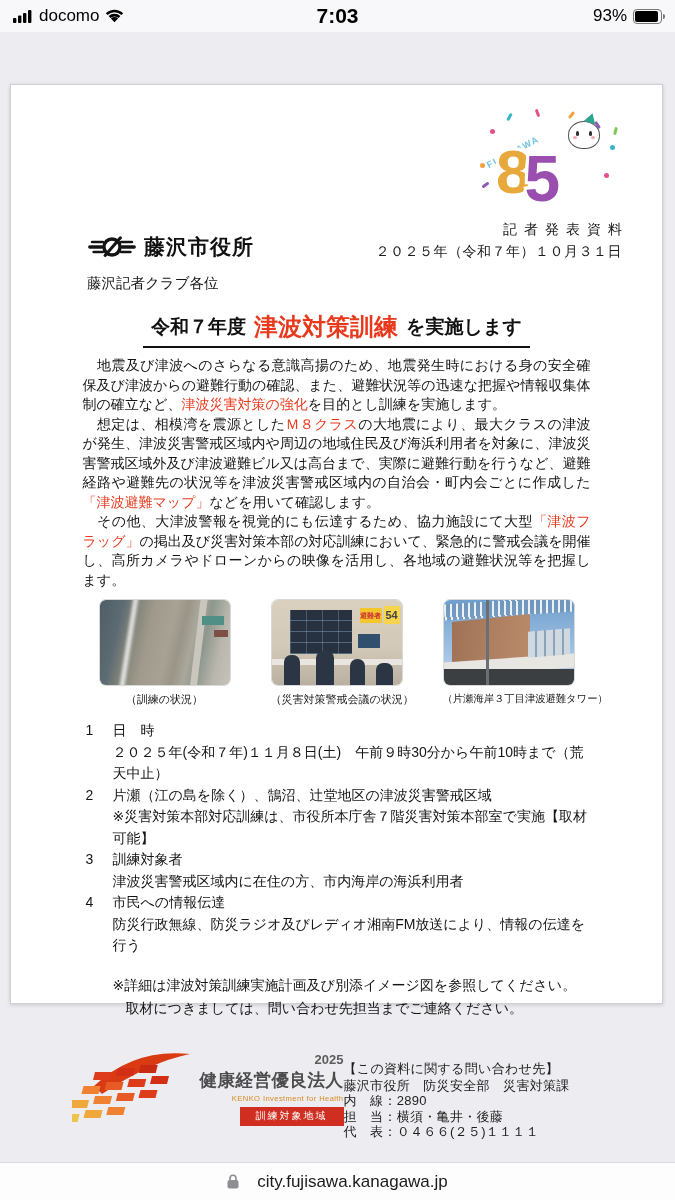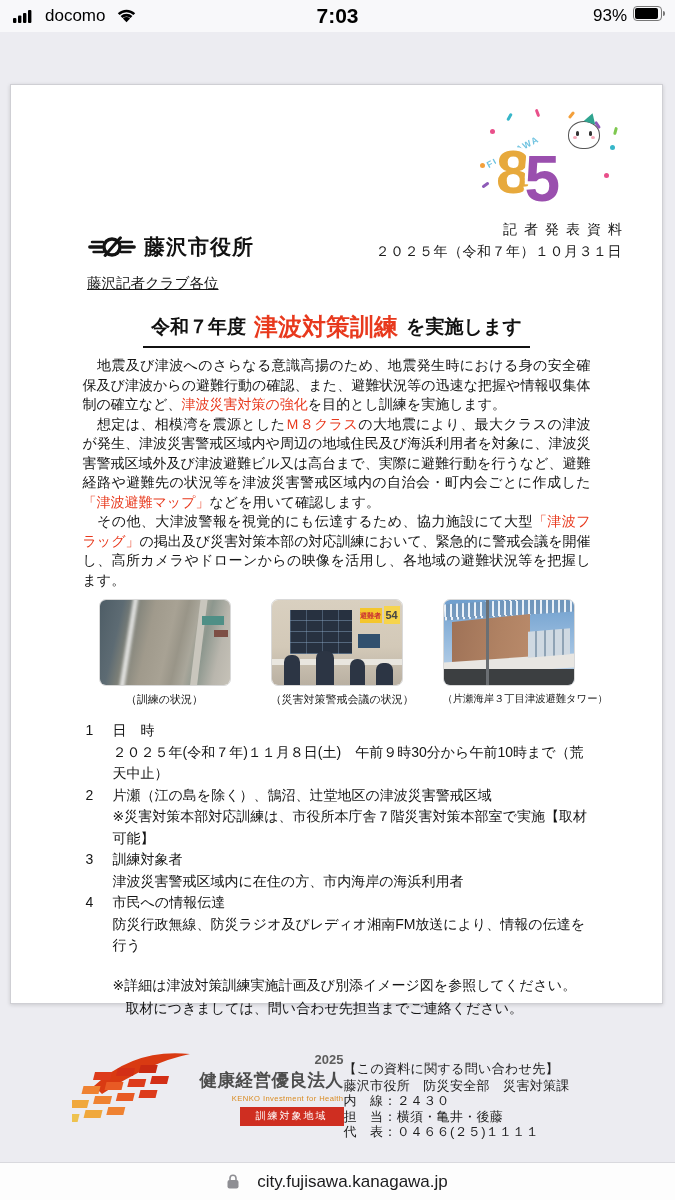--- a/index.html
+++ b/index.html
@@ -6,24 +6,24 @@
     --red:#e8391d;
     --ink:#151515;
   }
   html,body{margin:0;padding:0;}
   body{font-family:"Liberation Sans","DejaVu Sans",sans-serif;}
   #screen{position:relative;width:675px;height:1200px;background:#ececf1;overflow:hidden;}
 
   
   .status-bar{position:absolute;top:0;left:0;right:0;height:32px;background:#f8f8fa;
     display:flex;align-items:center;justify-content:space-between;padding:0 13px;box-sizing:border-box;}
-  .sb-left{display:flex;align-items:center;gap:12px;}
+  .sb-left{display:flex;align-items:center;gap:6px;}
   .sb-carrier{font-size:17px;color:#000;}
   .sb-time{position:absolute;left:50%;top:50%;transform:translate(-50%,-50%);font-size:21px;font-weight:700;color:#000;}
-  .sb-right{display:flex;gap:6px;}
+  .sb-right{display:flex;align-items:center;gap:6px;}
   .sb-batt-pct{font-size:17px;color:#000;}
   .batt{position:relative;width:27px;height:13px;border:1px solid #777;border-radius:4px;}
   .batt-fill{position:absolute;left:1px;top:1px;bottom:1px;width:86%;background:#000;border-radius:2px;}
   .batt-nub{position:absolute;right:-4px;top:4px;width:2.5px;height:5px;background:#777;border-radius:0 2px 2px 0;}
 
   
   .page{position:absolute;left:10px;top:84px;width:653px;height:920px;background:#fff;
     border:1px solid #cfcfd4;box-sizing:border-box;box-shadow:0 1px 4px rgba(0,0,0,.15);}
 
   
@@ -48,21 +48,21 @@
   .cf-dot{width:5px;height:5px;border-radius:50%;}
 
   
   .doc-header{display:flex;justify-content:space-between;align-items:flex-end;margin:136px 40px 0 76px;}
   .org{display:flex;align-items:center;gap:7px;}
   .org-name{font-size:21px;font-weight:bold;color:#111;letter-spacing:1px;}
   .press-block{text-align:right;color:#1c1c1c;}
   .press-label{font-size:14px;letter-spacing:7px;margin-right:-7px;}
   .press-date{font-size:14px;margin-top:4px;letter-spacing:.5px;}
 
-  .salutation{margin:13px 0 18px 76px;font-size:14.5px;color:var(--ink);text-decoration:underline;}
+  .salutation{margin:13px 0 18px 76px;font-size:14.5px;color:var(--ink);}
 
   
   .title-wrap{text-align:center;margin-top:7px;}
   .title-inner{display:inline-block;border-bottom:2px solid #111;padding:0 8px 3px;}
   .t-pre,.t-suf{font-size:19px;font-weight:bold;color:#111;vertical-align:2px;}
   .t-red{font-size:24px;font-weight:bold;color:var(--red);margin:0 8px;}
 
   
   .body-text{width:508px;margin:8px auto 0;font-size:14px;line-height:19.5px;color:var(--ink);text-align:justify;}
   .body-text p{margin:0;}
@@ -313,21 +313,21 @@
         <div class="kenko-text">
           <div class="kenko-year">2025</div>
           <div class="kenko-name">健康経営優良法人</div>
           <div class="kenko-en">KENKO Investment for Health</div>
           <div class="kenko-banner">訓練対象地域</div>
         </div>
       </div>
       <div class="contact">
         <div class="c-head">【この資料に関する問い合わせ先】</div>
         <div>藤沢市役所　防災安全部　災害対策課</div>
-        <div>内　線：２４３０</div>
+        <div>内　線：2890</div>
         <div>担　当：横須・亀井・後藤</div>
         <div>代　表：０４６６(２５)１１１１</div>
       </div>
     </div>
 
   </div>
 
   <div class="url-bar">
     <svg width="12" height="15" viewBox="0 0 12 15">
       <rect x="0.5" y="6" width="11" height="8.5" rx="2" fill="#8e8e93"></rect>

